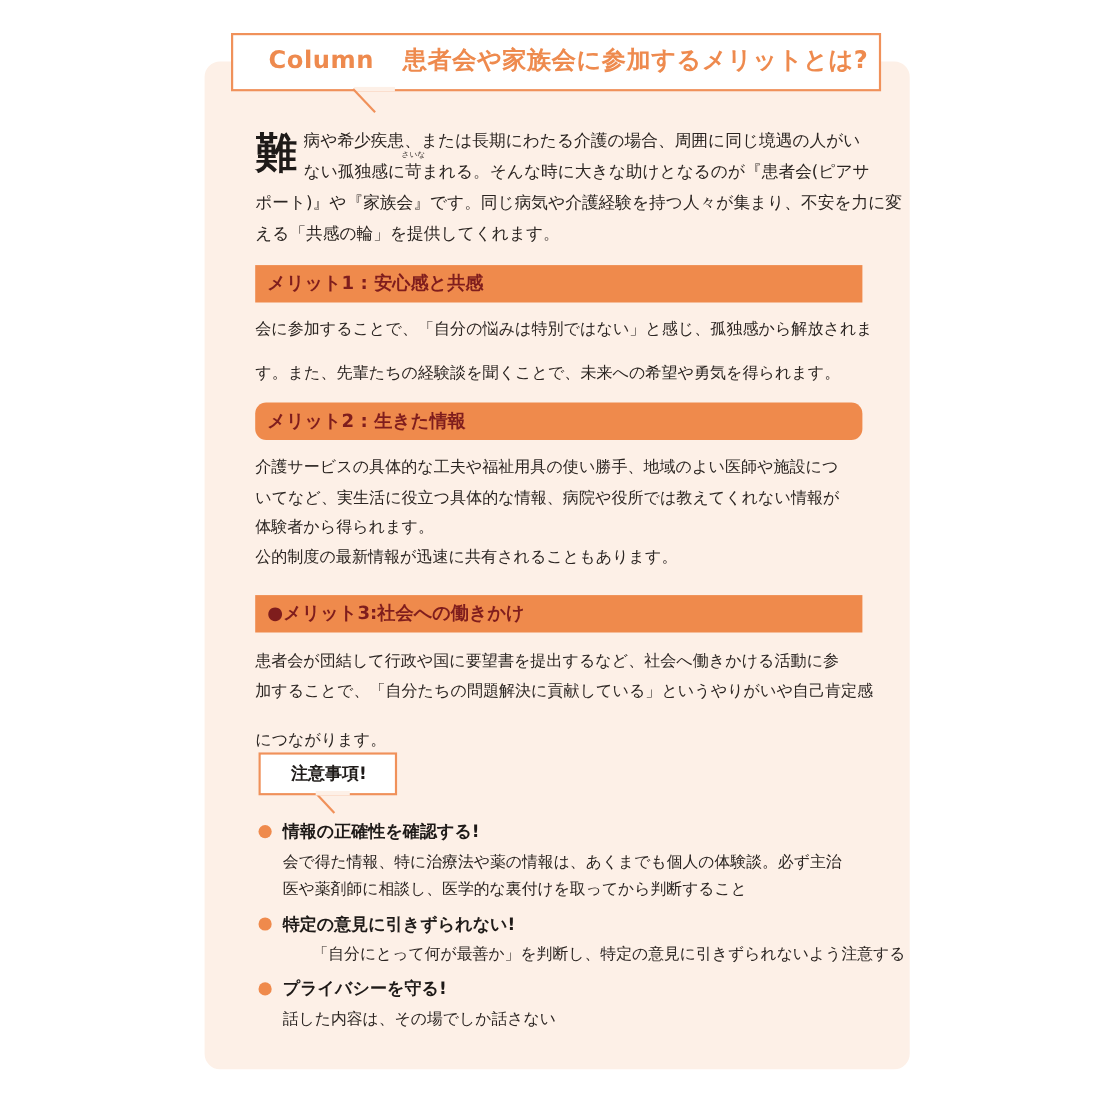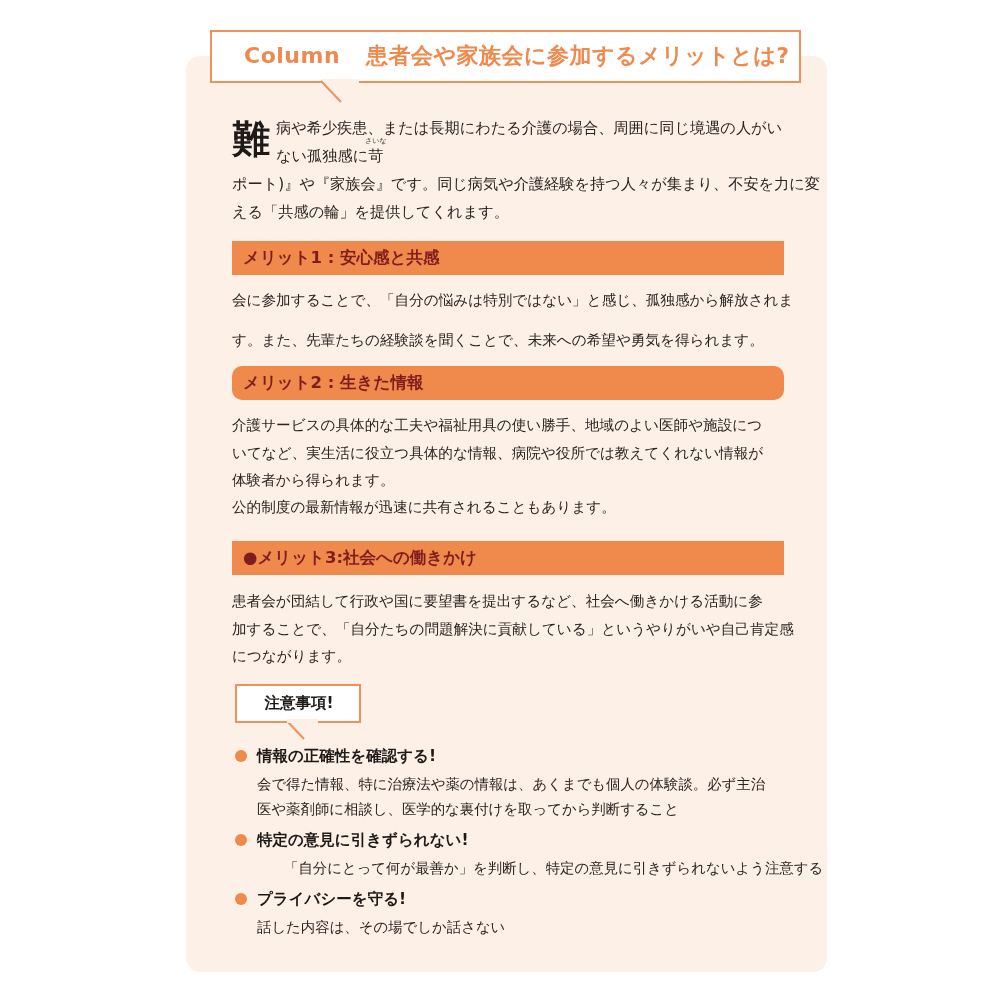--- a/index.html
+++ b/index.html
@@ -188,39 +188,39 @@
   <line x1="321" y1="81" x2="341" y2="102" stroke="#f0915a" stroke-width="2"></line>
   <line x1="287" y1="721" x2="304" y2="739" stroke="#f0915a" stroke-width="2"></line>
 </svg>
 <div class="title-text">
   <span class="col">Column</span><span>患者会や家族会に参加するメリットとは?</span>
 </div>
 
 <div class="dropcap">難</div>
 <div class="intro-line" style="left:276px; top:118px;">病や希少疾患、または長期にわたる介護の場合、周囲に同じ境遇の人がい</div>
 <div class="intro-line" style="left:276px; top:146px;">
-  <span>ない孤独感に</span><span class="ruby"><span>苛</span><span class="rt">さいな</span></span>
+  <span>ない孤独感に</span><span class="ruby"><span>苛</span><span class="rt">さいな</span></span><span>まれる。そんな時に大きな助けとなるのが『患者会(ピアサ</span>
 </div>
 <div class="intro-line" style="left:232px; top:174px;">ポート)』や『家族会』です。同じ病気や介護経験を持つ人々が集まり、不安を力に変</div>
 <div class="intro-line" style="left:232px; top:202px;">える「共感の輪」を提供してくれます。</div>
 
 <div class="banner" style="top:241px;">メリット1 : 安心感と共感</div>
 <div class="para-line" style="top:290px;">会に参加することで、「自分の悩みは特別ではない」と感じ、孤独感から解放されま</div>
 <div class="para-line" style="top:318px;margin-top:12px;">す。また、先輩たちの経験談を聞くことで、未来への希望や勇気を得られます。</div>
 
 <div class="banner" style="top:366px;border-radius:10px;">メリット2 : 生きた情報</div>
 <div class="para-line" style="top:415px;">介護サービスの具体的な工夫や福祉用具の使い勝手、地域のよい医師や施設につ</div>
 <div class="para-line" style="top:443px;">いてなど、実生活に役立つ具体的な情報、病院や役所では教えてくれない情報が</div>
 <div class="para-line" style="top:470px;">体験者から得られます。</div>
 <div class="para-line" style="top:497px;">公的制度の最新情報が迅速に共有されることもあります。</div>
 
 <div class="banner" style="top:541px;">●メリット3:社会への働きかけ</div>
 <div class="para-line" style="top:591px;">患者会が団結して行政や国に要望書を提出するなど、社会へ働きかける活動に参</div>
 <div class="para-line" style="top:619px;">加することで、「自分たちの問題解決に貢献している」というやりがいや自己肯定感</div>
-<div class="para-line" style="top:646px;">につながります。</div>
+<div class="para-line" style="top:663px;">につながります。</div>
 
 <div class="notice-box"></div>
 <div class="notice-gap"></div>
 <div class="notice-text">注意事項!</div>
 
 <div class="bullet" style="top:750px;"></div>
 <div class="bullet-head" style="top:746px;">情報の正確性を確認する!</div>
 <div class="bullet-body" style="top:774px;">会で得た情報、特に治療法や薬の情報は、あくまでも個人の体験談。必ず主治</div>
 <div class="bullet-body" style="top:799px;">医や薬剤師に相談し、医学的な裏付けを取ってから判断すること</div>
 

